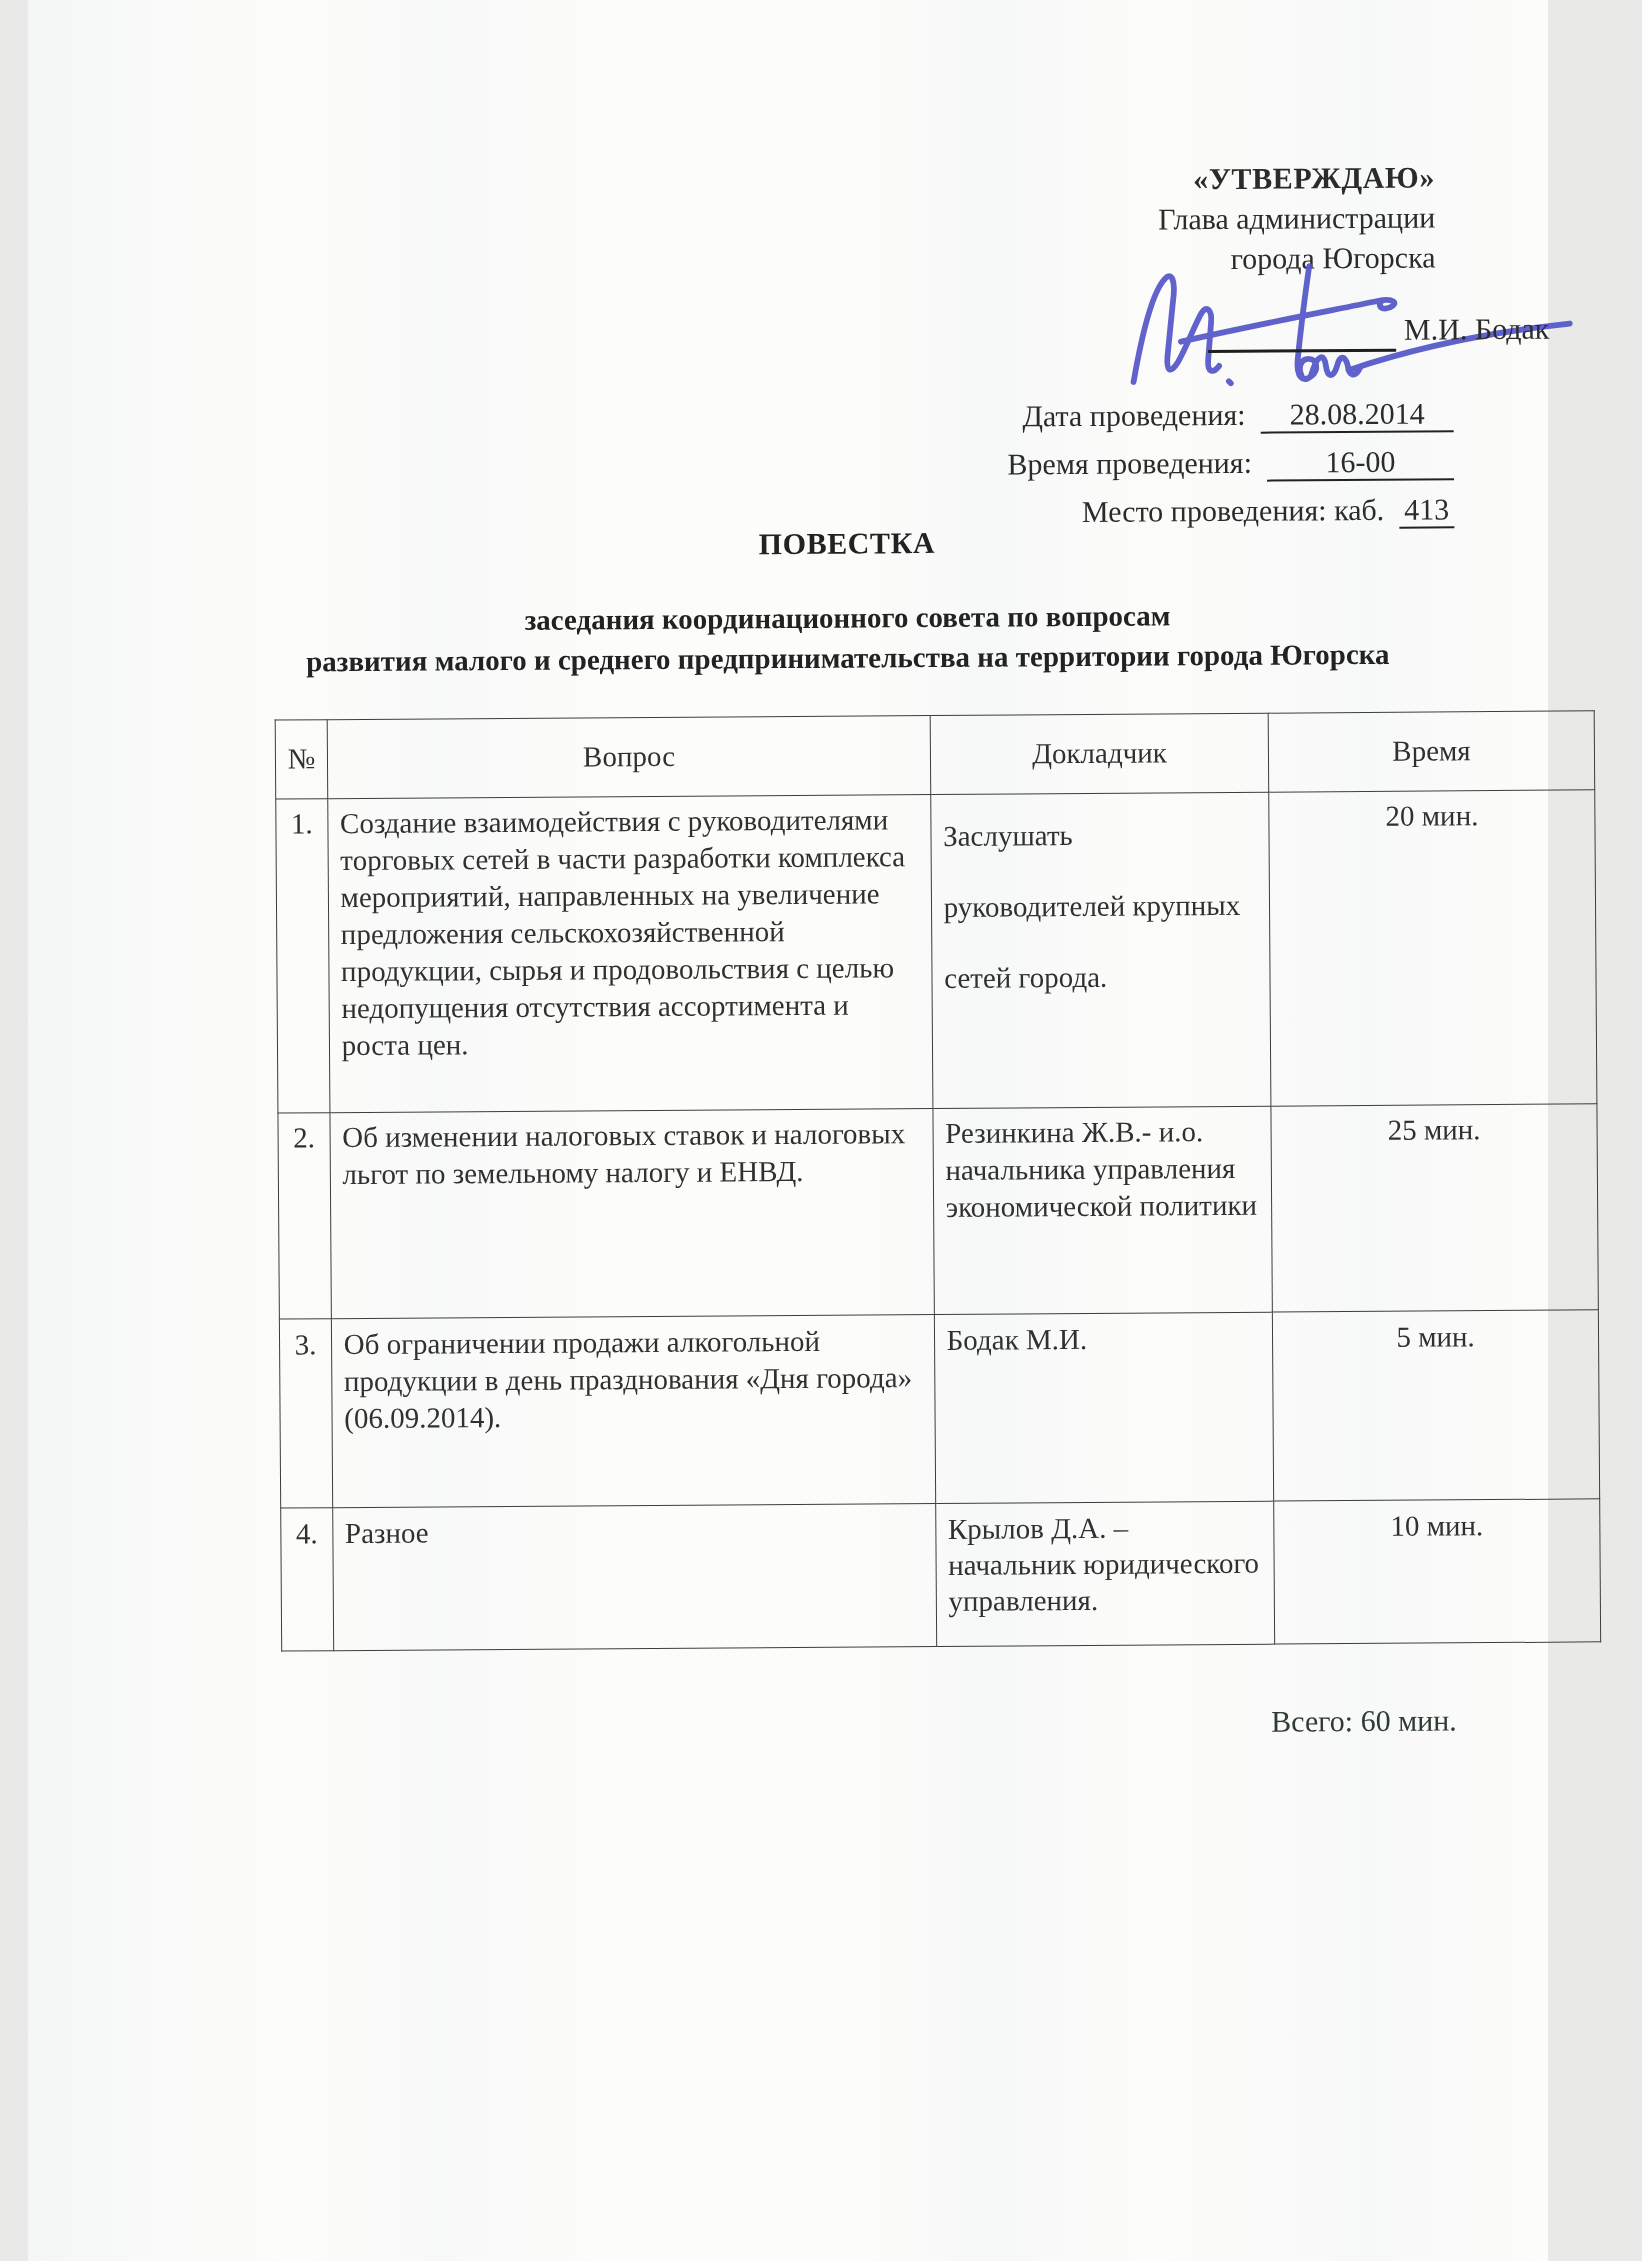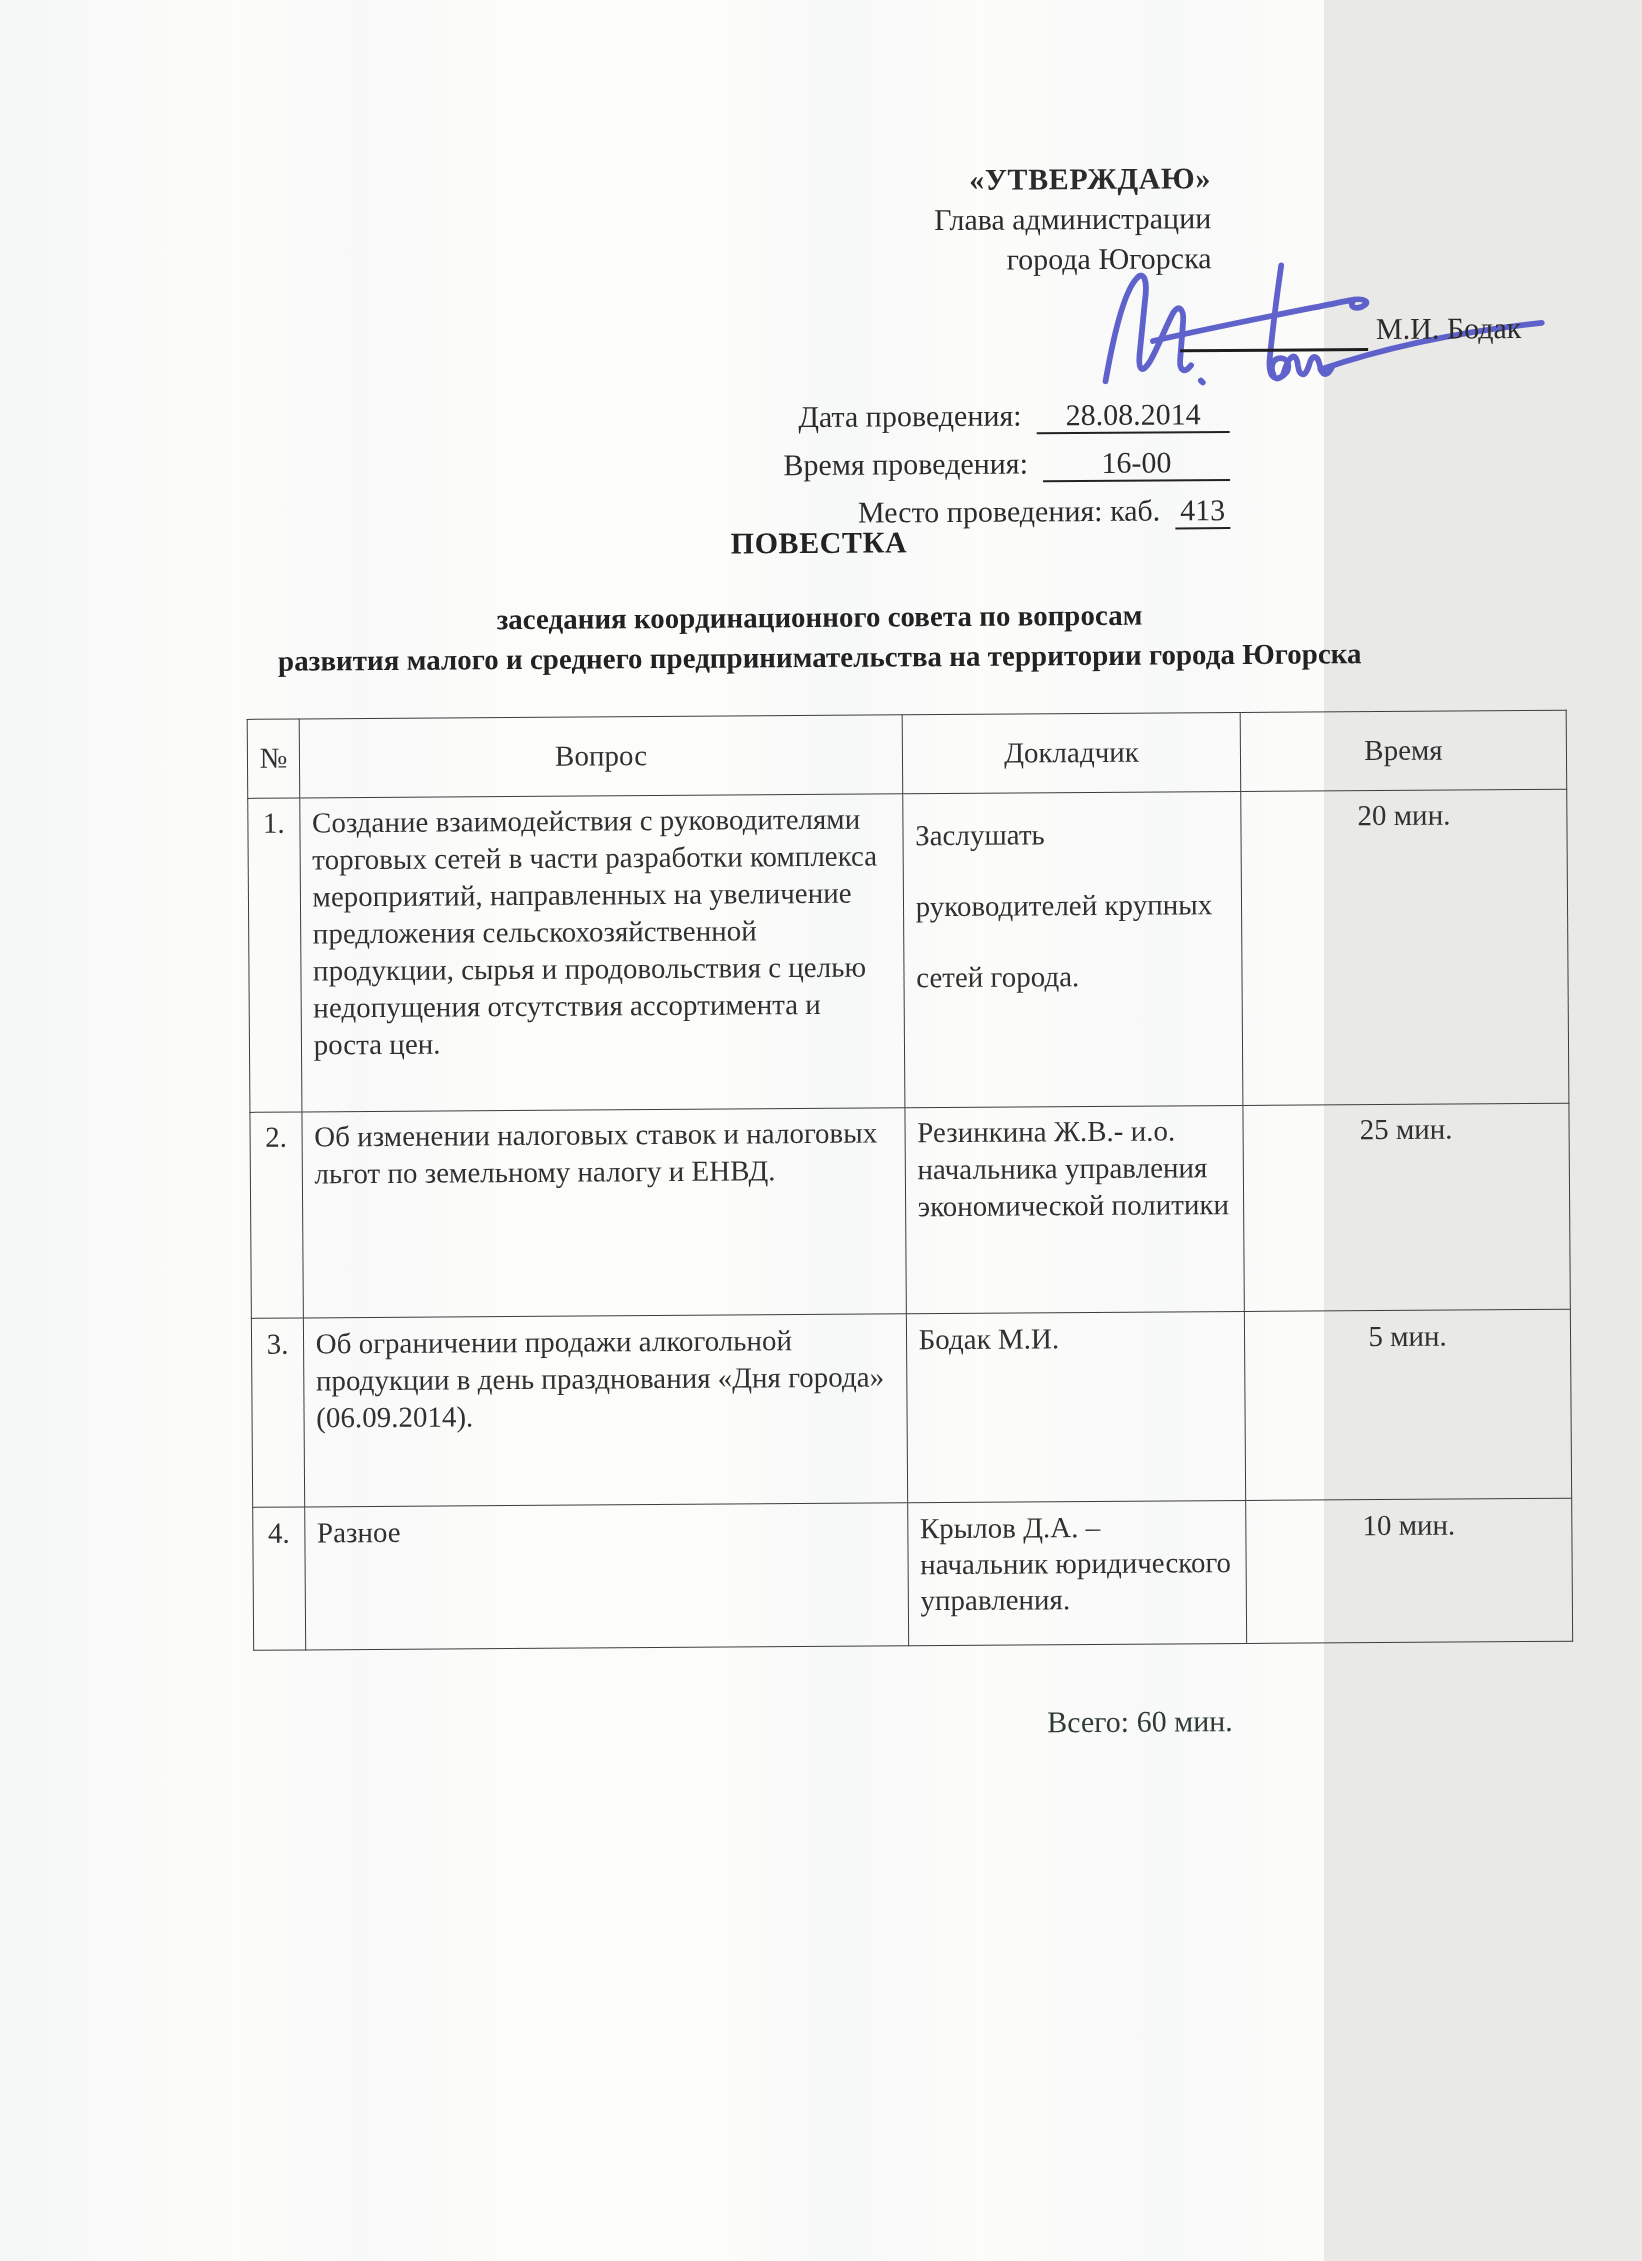--- a/index.html
+++ b/index.html
@@ -5,29 +5,30 @@
   html,body{margin:0;padding:0;}
   body{
     width:1643px;height:2261px;
     background:#e9e9e7;
     font-family:"Liberation Serif","DejaVu Serif",serif;
     color:#2b2b2b;
     overflow:hidden;
   }
   .page{
     position:relative;
-    width:1324px;height:2261px;
+    width:1520px;height:2261px;
     background:
       linear-gradient(90deg,
         rgba(205,220,232,0.16) 0%, rgba(205,220,232,0.06) 9%,
         rgba(255,255,255,0) 18%, rgba(208,222,233,0.10) 27%,
         rgba(255,255,255,0) 38%, rgba(255,255,255,0) 55%,
         rgba(205,220,232,0.12) 63%, rgba(255,255,255,0) 74%,
         rgba(205,220,232,0.10) 88%, rgba(255,255,255,0) 100%),
       #fcfcfa;
+    margin-left: 28px;
   }
   .sheet{
     position:absolute;inset:0;
     transform:rotate(-0.4deg);
     transform-origin:50% 40%;
   }
   
   .approve{
     position:absolute;top:162px;right:108px;
     text-align:right;

